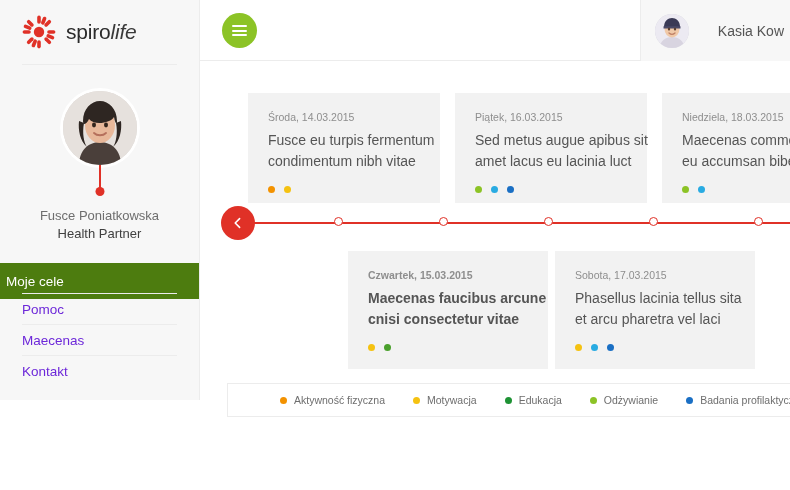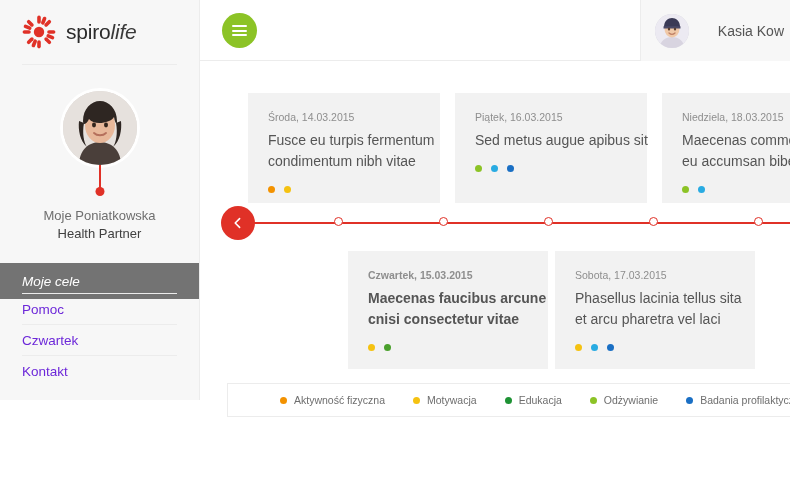--- a/index.html
+++ b/index.html
@@ -78,26 +78,25 @@
     color: #404040;
     line-height: 18px;
   }
 
   .nav {
     margin-top: 20px;
   }
   .nav-item {
     height: 36px;
     display: flex; align-items: center;
-    padding-left: 22px;
+    padding-left: 6px;
     font-size: 13.5px;
     color: #ffffff;
-    background: #737373;
-    cursor: pointer;
-    font-style: italic;
+    background: #4d7c0f;
+    cursor: pointer;
   }
 
   .side-footer {
     position: absolute;
     left: 0; right: 0;
     bottom: 14px;
   }
   .foot-link {
     height: 30px;
     display: flex; align-items: center;
@@ -284,38 +283,38 @@
           <ellipse cx="37" cy="34" rx="15" ry="18" fill="#e8b89a"></ellipse>
           <path d="M20 30c0-12 8-20 17-20s17 8 17 20c0 5-2 2-3-4-3 6-20 9-25 2-2 5-6 7-6 2z" fill="#2e2622"></path>
           <path d="M21 32c-2 10 0 20 3 24-7-6-9-17-8-26z" fill="#2e2622"></path>
           <path d="M53 32c2 10 0 20-3 24 7-6 9-17 8-26z" fill="#2e2622"></path>
           <ellipse cx="31" cy="34" rx="2" ry="2.4" fill="#33251d"></ellipse>
           <ellipse cx="43" cy="34" rx="2" ry="2.4" fill="#33251d"></ellipse>
           <path d="M31 42c3 3 9 3 12 0" stroke="#b5705c" stroke-width="1.8" fill="none" stroke-linecap="round"></path>
         </svg>
       </div>
       <div class="pin"></div>
-      <div class="profile-name">Moje Poniatkowska</div>
+      <div class="profile-name">Fusce Poniatkowska</div>
       <div class="profile-role">Health Partner</div>
     </div>
 
     <nav class="nav">
       <div class="nav-item">
         <span>Moje cele</span>
       </div>
     </nav>
 
     <div class="side-footer">
       <div class="foot-div"></div>
       <div class="foot-link">
         <span>Pomoc</span>
       </div>
       <div class="foot-div"></div>
       <div class="foot-link">
-        <span>Czwartek</span>
+        <span>Maecenas</span>
       </div>
       <div class="foot-div"></div>
       <div class="foot-link">
         <span>Kontakt</span>
       </div>
     </div>
   </aside>
 
   <header id="header">
     <button class="menu-btn">
@@ -353,20 +352,21 @@
         <div class="card-text">condimentum nibh vitae</div>
         <div class="dots">
           <span class="dot" style="background:#f39200"></span>
           <span class="dot" style="background:#f5c211"></span>
         </div>
       </div>
 
       <div class="card" style="left:255px; top:32px; width:192px; height:110px;">
         <div class="card-date">Piątek, 16.03.2015</div>
         <div class="card-text">Sed metus augue apibus sit</div>
+        <div class="card-text">amet lacus eu lacinia luct</div>
         <div class="dots">
           <span class="dot" style="background:#8cc326"></span>
           <span class="dot" style="background:#29abe2"></span>
           <span class="dot" style="background:#1a6fc4"></span>
         </div>
       </div>
 
       <div class="card" style="left:462px; top:32px; width:192px; height:110px;">
         <div class="card-date">Niedziela, 18.03.2015</div>
         <div class="card-text">Maecenas commodo</div>

